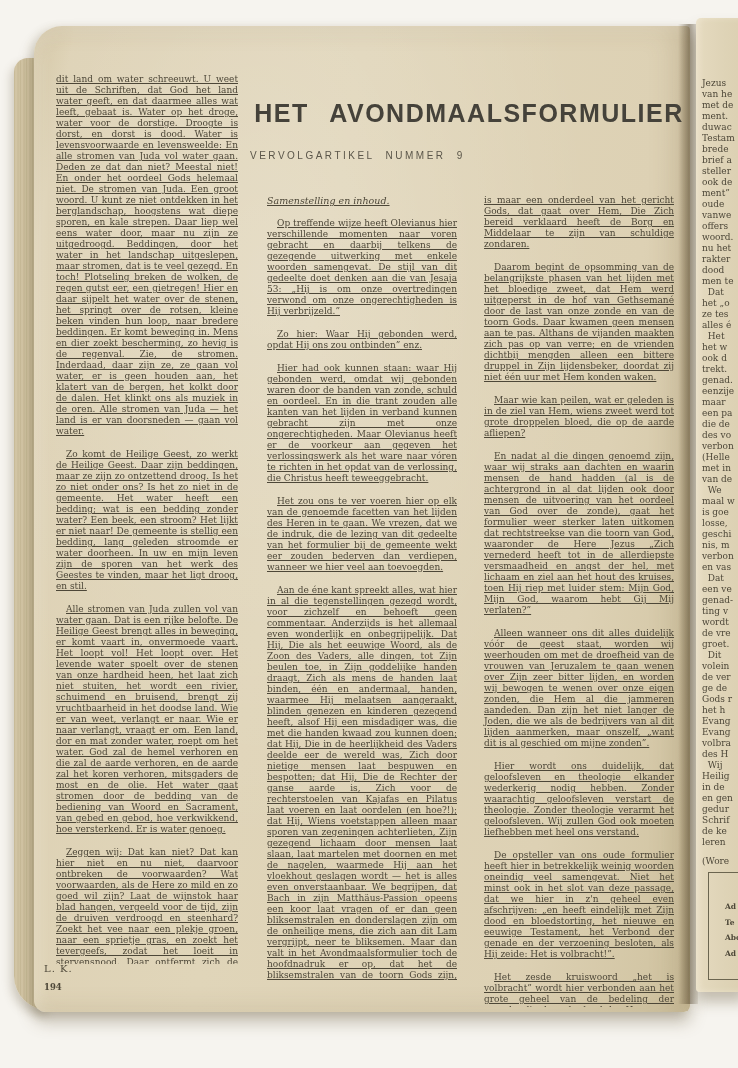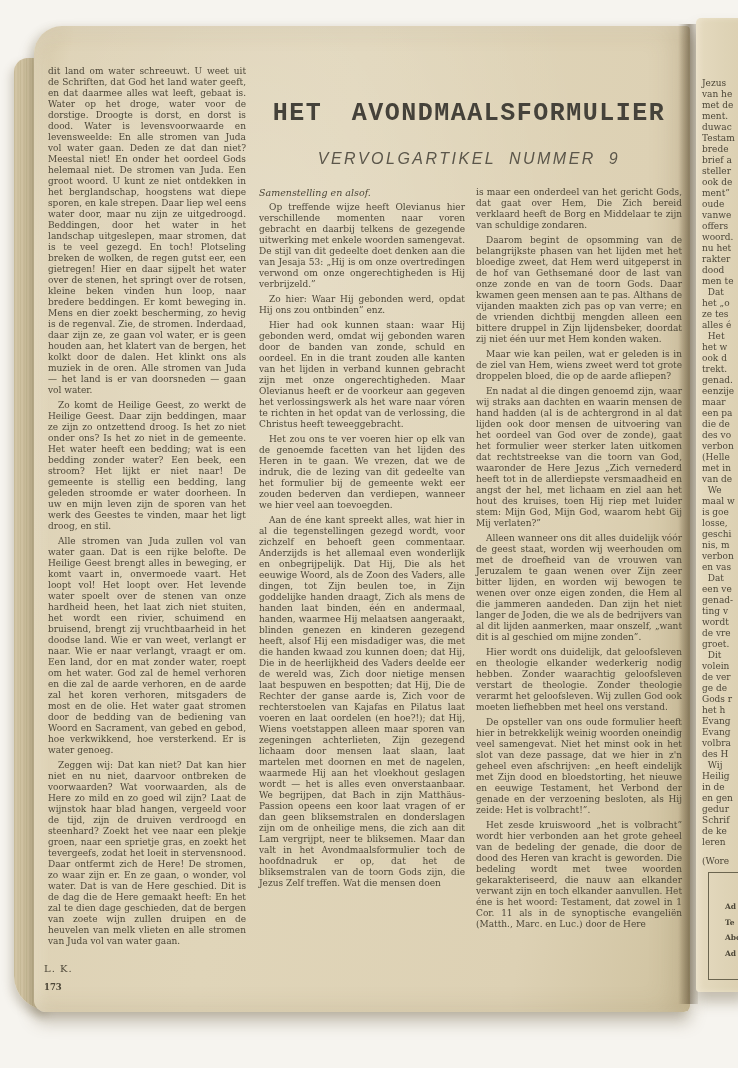--- a/index.html
+++ b/index.html
@@ -29,34 +29,34 @@
     background:linear-gradient(to right, rgba(70,55,30,0) 0%, rgba(70,55,30,0.45) 55%, rgba(70,55,30,0.10) 100%);
   }
   .page-next{
     position:absolute;left:696px;top:18px;width:50px;height:974px;overflow:hidden;
     background:linear-gradient(to right,#e5dabf 0%,#ded3b6 60%,#dccfb1 100%);
     border-radius:5px 0 0 4px;
     box-shadow:0 10px 14px rgba(100,85,55,0.35), inset 3px 0 6px rgba(255,250,235,0.35);
   }
   
   .body-text{color:#4d4738;font-size:9px;line-height:11px;text-align:justify;}
-  .body-text p{margin:4px;text-indent:10px;}
+  .body-text p{margin:12px;text-indent:10px;text-decoration:underline;}
   .body-text p.noind{text-indent:0;}
   .col-left{position:absolute;left:44px;top:62px;width:206px;height:902px;overflow:hidden;}
   .col-mid{position:absolute;left:255px;top:183px;width:214px;height:798px;overflow:hidden;}
   .col-right{position:absolute;left:472px;top:183px;width:214px;height:824px;overflow:hidden;}
   .article-title{
     position:absolute;left:250px;top:99px;width:438px;text-align:center;
-    font-family:Liberation Mono, monospace;font-size:25px;font-weight:600;
+    font-family:Liberation Sans, sans-serif;font-size:25px;font-weight:600;
     letter-spacing:1.5px;word-spacing:13px;color:#45423a;white-space:nowrap;
   }
   .article-subtitle{
-    position:absolute;left:250px;top:150px;width:438px;text-align:center;
-    font-family:"Liberation Sans", sans-serif;font-size:16px;font-weight:400;
-    letter-spacing:2.5px;word-spacing:6px;color:#5b564a;font-style:italic;
+    position:absolute;left:250px;top:150px;width:438px;
+    font-family:"Liberation Sans", sans-serif;font-size:10px;font-weight:400;
+    letter-spacing:2.5px;word-spacing:6px;color:#5b564a;
   }
   .section-heading{
     font-style:italic;font-size:9.5px;color:#4d4738;margin:0 0 4px 0;text-align:left;
   }
   .signature{
     position:absolute;left:44px;top:963px;width:206px;text-align:left;
     font-size:10px;color:#4d4738;letter-spacing:1px;
   }
   .page-number{
     position:absolute;left:44px;top:982px;font-size:8.5px;font-weight:bold;color:#4d4738;
@@ -85,27 +85,27 @@
 <div class="page-main"></div>
 <div class="gutter-shadow"></div>
 
 <div class="col-left body-text">
   <p class="noind">dit land om water schreeuwt. U weet uit de Schriften, dat God het land water geeft, en dat daarmee alles wat leeft, gebaat is. Water op het droge, water voor de dorstige. Droogte is dorst, en dorst is dood. Water is levensvoorwaarde en levensweelde: En alle stromen van Juda vol water gaan. Deden ze dat dan niet? Meestal niet! En onder het oordeel Gods helemaal niet. De stromen van Juda. Een groot woord. U kunt ze niet ontdekken in het berglandschap, hoogstens wat diepe sporen, en kale strepen. Daar liep wel eens water door, maar nu zijn ze uitgedroogd. Beddingen, door het water in het landschap uitgeslepen, maar stromen, dat is te veel gezegd. En toch! Plotseling breken de wolken, de regen gutst eer, een gietregen! Hier en daar sijpelt het water over de stenen, het springt over de rotsen, kleine beken vinden hun loop, naar bredere beddingen. Er komt beweging in. Mens en dier zoekt bescherming, zo hevig is de regenval. Zie, de stromen. Inderdaad, daar zijn ze, ze gaan vol water, er is geen houden aan, het klatert van de bergen, het kolkt door de dalen. Het klinkt ons als muziek in de oren. Alle stromen van Juda — het land is er van doorsneden — gaan vol water.</p>
   <p>Zo komt de Heilige Geest, zo werkt de Heilige Geest. Daar zijn beddingen, maar ze zijn zo ontzettend droog. Is het zo niet onder ons? Is het zo niet in de gemeente. Het water heeft een bedding; wat is een bedding zonder water? Een beek, een stroom? Het lijkt er niet naar! De gemeente is stellig een bedding, lang geleden stroomde er water doorheen. In uw en mijn leven zijn de sporen van het werk des Geestes te vinden, maar het ligt droog, en stil.</p>
   <p>Alle stromen van Juda zullen vol van water gaan. Dat is een rijke belofte. De Heilige Geest brengt alles in beweging, er komt vaart in, onvermoede vaart. Het loopt vol! Het loopt over. Het levende water spoelt over de stenen van onze hardheid heen, het laat zich niet stuiten, het wordt een rivier, schuimend en bruisend, brengt zij vruchtbaarheid in het doodse land. Wie er van weet, verlangt er naar. Wie er naar verlangt, vraagt er om. Een land, dor en mat zonder water, roept om het water. God zal de hemel verhoren en die zal de aarde verhoren, en de aarde zal het koren verhoren, mitsgaders de most en de olie. Het water gaat stromen door de bedding van de bediening van Woord en Sacrament, van gebed en gebod, hoe verkwikkend, hoe versterkend. Er is water genoeg.</p>
   <p>Zeggen wij: Dat kan niet? Dat kan hier niet en nu niet, daarvoor ontbreken de voorwaarden? Wat voorwaarden, als de Here zo mild en zo goed wil zijn? Laat de wijnstok haar blad hangen, vergeeld voor de tijd, zijn de druiven verdroogd en steenhard? Zoekt het vee naar een plekje groen, naar een sprietje gras, en zoekt het tevergeefs, zodat het loeit in stervensnood. Daar ontfermt zich de Here! De stromen, zo waar zijn er. En ze gaan, o wonder, vol water. Dat is van de Here geschied. Dit is de dag die de Here gemaakt heeft: En het zal te dien dage geschieden, dat de bergen van zoete wijn zullen druipen en de heuvelen van melk vlieten en alle stromen van Juda vol van water gaan.</p>
 </div>
 <div class="signature">L. K.</div>
-<div class="page-number">173</div>
+<div class="page-number">194</div>
 
 <div class="article-title">HET AVONDMAALSFORMULIER</div>
 <div class="article-subtitle">VERVOLGARTIKEL NUMMER 9</div>
 
 <div class="col-mid body-text">
-  <p class="section-heading noind">Samenstelling en alsof.</p>
+  <p class="section-heading noind">Samenstelling en inhoud.</p>
   <p>Op treffende wijze heeft Olevianus hier verschillende momenten naar voren gebracht en daarbij telkens de gezegende uitwerking met enkele woorden samengevat. De stijl van dit gedeelte doet denken aan die van Jesaja 53: „Hij is om onze overtredingen verwond om onze ongerechtigheden is Hij verbrijzeld.”</p>
   <p>Zo hier: Waar Hij gebonden werd, opdat Hij ons zou ontbinden” enz.</p>
   <p>Hier had ook kunnen staan: waar Hij gebonden werd, omdat wij gebonden waren door de banden van zonde, schuld en oordeel. En in die trant zouden alle kanten van het lijden in verband kunnen gebracht zijn met onze ongerechtigheden. Maar Olevianus heeft er de voorkeur aan gegeven het verlossingswerk als het ware naar vóren te richten in het opdat van de verlossing, die Christus heeft teweeggebracht.</p>
   <p>Het zou ons te ver voeren hier op elk van de genoemde facetten van het lijden des Heren in te gaan. We vrezen, dat we de indruk, die de lezing van dit gedeelte van het formulier bij de gemeente wekt eer zouden bederven dan verdiepen, wanneer we hier veel aan toevoegden.</p>
   <p>Aan de éne kant spreekt alles, wat hier in al die tegenstellingen gezegd wordt, voor zichzelf en behoeft geen commentaar. Anderzijds is het allemaal even wonderlijk en onbegrijpelijk. Dat Hij, Die als het eeuwige Woord, als de Zoon des Vaders, alle dingen, tot Zijn beulen toe, in Zijn goddelijke handen draagt, Zich als mens de handen laat binden, één en andermaal, handen, waarmee Hij melaatsen aangeraakt, blinden genezen en kinderen gezegend heeft, alsof Hij een misdadiger was, die met die handen kwaad zou kunnen doen; dat Hij, Die in de heerlijkheid des Vaders deelde eer de wereld was, Zich door nietige mensen laat bespuwen en bespotten; dat Hij, Die de Rechter der ganse aarde is, Zich voor de rechterstoelen van Kajafas en Pilatus laat voeren en laat oordelen (en hoe?!); dat Hij, Wiens voetstappen alleen maar sporen van zegeningen achterlieten, Zijn gezegend lichaam door mensen laat slaan, laat martelen met doornen en met de nagelen, waarmede Hij aan het vloekhout geslagen wordt — het is alles even onverstaanbaar. We begrijpen, dat Bach in zijn Matthäus-Passion opeens een koor laat vragen of er dan geen bliksemstralen en donderslagen zijn om de onheilige mens, die zich aan dit Lam vergrijpt, neer te bliksemen. Maar dan valt in het Avondmaalsformulier toch de hoofdnadruk er op, dat het de bliksemstralen van de toorn Gods zijn, die Jezus Zelf treffen. Wat die mensen doen</p>
 </div>
 
 <div class="col-right body-text">
   <p class="noind">is maar een onderdeel van het gericht Gods, dat gaat over Hem, Die Zich bereid verklaard heeft de Borg en Middelaar te zijn van schuldige zondaren.</p>
   <p>Daarom begint de opsomming van de belangrijkste phasen van het lijden met het bloedige zweet, dat Hem werd uitgeperst in de hof van Gethsemané door de last van onze zonde en van de toorn Gods. Daar kwamen geen mensen aan te pas. Althans de vijanden maakten zich pas op van verre; en de vrienden dichtbij mengden alleen een bittere druppel in Zijn lijdensbeker, doordat zij niet één uur met Hem konden waken.</p>

